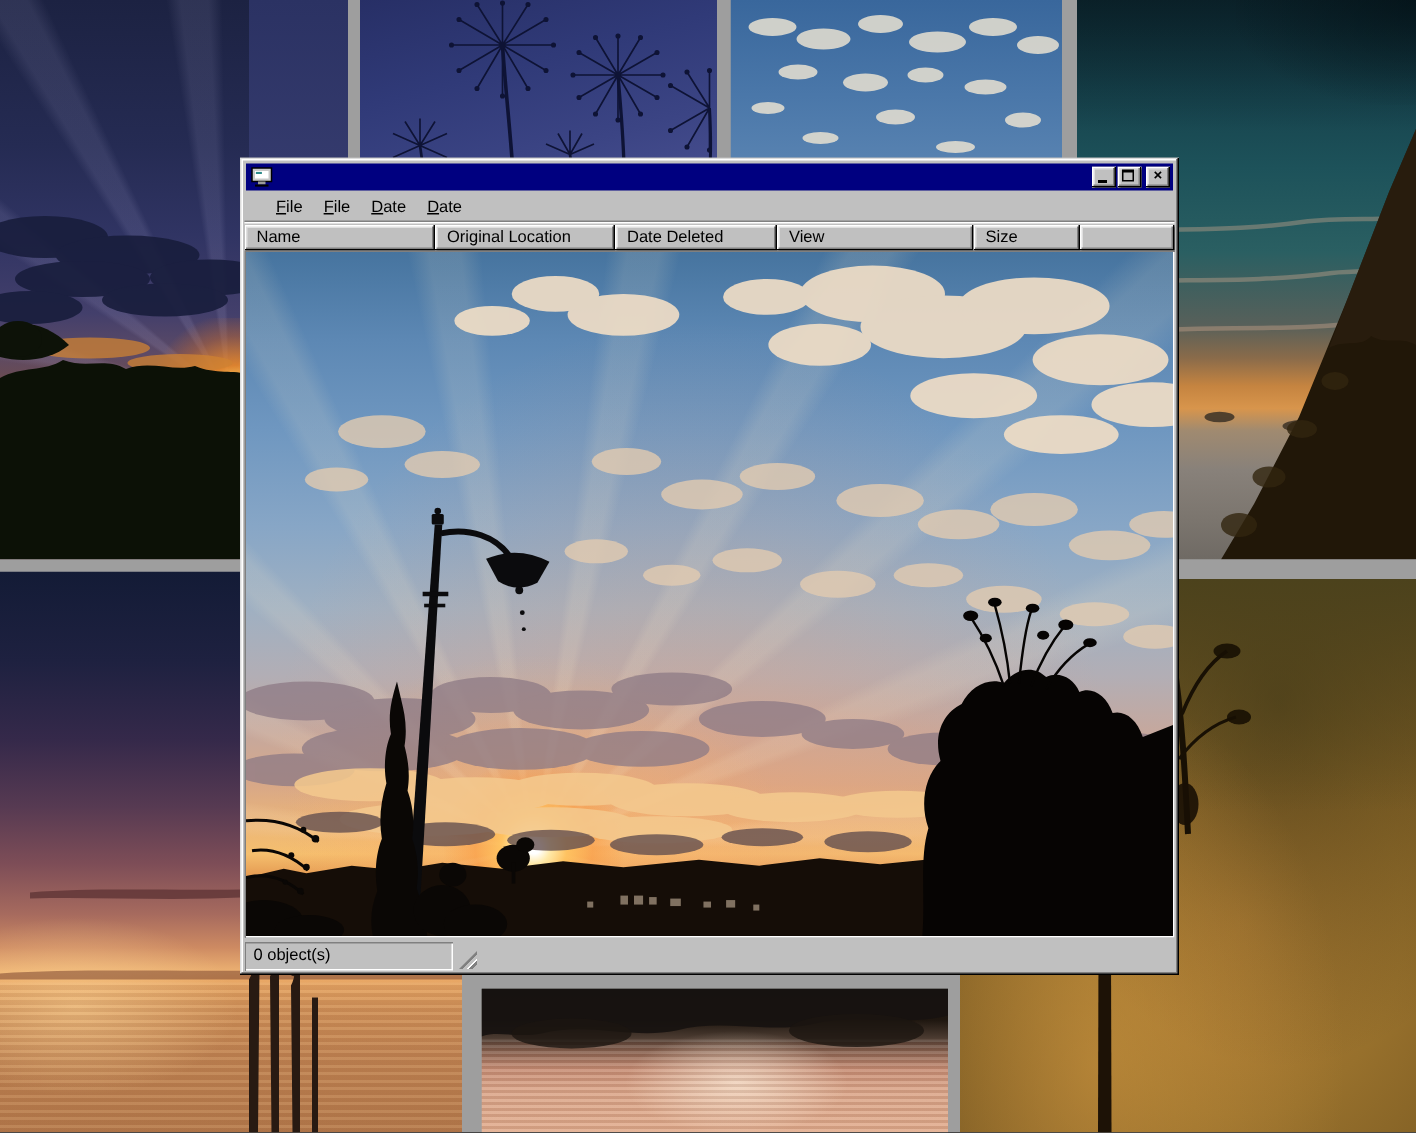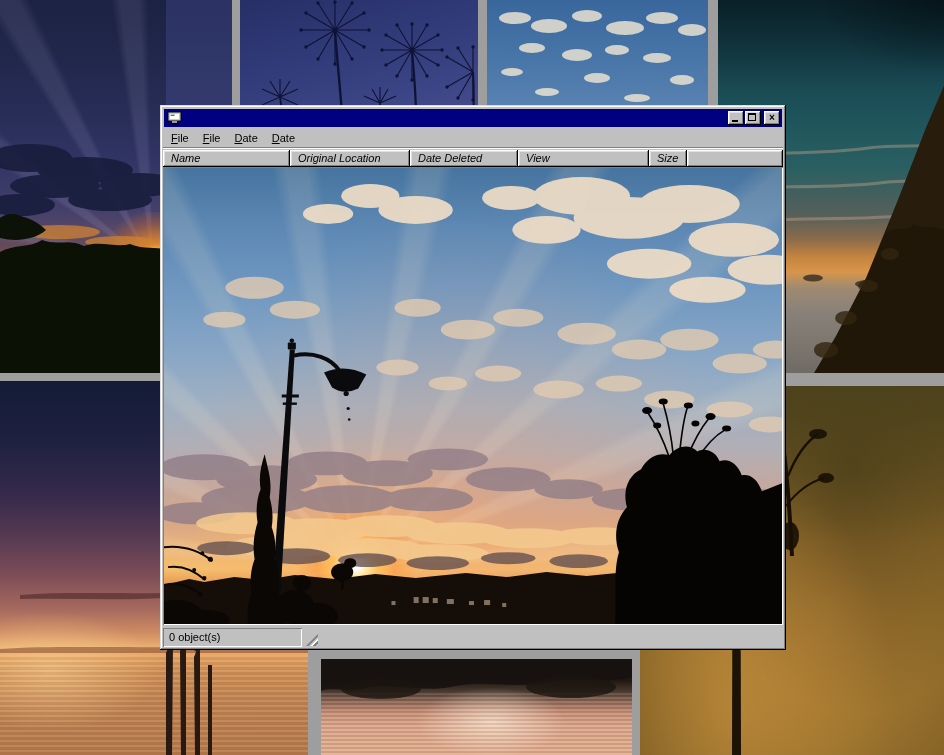--- a/index.html
+++ b/index.html
@@ -51,31 +51,31 @@
   .titlebar{height:18px;margin:1px;background:#000080;display:flex;align-items:center;padding:0 2px;flex:0 0 auto;}
   .title-icon{width:15px;height:14px;margin:0 3px 0 1px;flex:0 0 auto;}
   .title-text{color:#fff;font-size:11px;font-weight:bold;flex:1 1 auto;white-space:nowrap;overflow:hidden;}
   .tbtn{width:16px;height:14px;background:#c0c0c0;margin-left:1px;flex:0 0 auto;position:relative;
     box-shadow:inset -1px -1px 0 #000,inset 1px 1px 0 #fff,inset -2px -2px 0 #808080,inset 2px 2px 0 #dfdfdf;
     display:flex;align-items:center;justify-content:center;font-size:10px;font-weight:bold;color:#000;line-height:1;}
   .tbtn.close{margin-left:3px;}
   .g-min{position:absolute;left:4px;bottom:3px;width:6px;height:2px;background:#000;}
   .g-max{position:absolute;left:3px;top:2px;width:8px;height:8px;border:1px solid #000;border-top-width:2px;box-sizing:border-box;}
 
-  .menubar{height:19px;display:flex;align-items:center;padding:0 1px;flex:0 0 auto;}
+  .menubar{height:19px;display:flex;align-items:center;padding:0 14px;flex:0 0 auto;}
   .menu-item{display:inline-block;padding:2px 7px;font-size:11px;color:#000;cursor:default;}
   .menu-item::first-letter{text-decoration:underline;}
   .menudiv{height:2px;background:linear-gradient(180deg,#808080 0 1px,#fff 1px 2px);flex:0 0 auto;}
 
-  .headerrow{height:17px;display:flex;flex:0 0 auto;margin-top:1px;font-style:italic;}
+  .headerrow{height:17px;display:flex;flex:0 0 auto;margin-top:1px;}
   .hcell{box-sizing:border-box;height:17px;background:#c0c0c0;font-size:11px;color:#000;
     padding:2px 6px 0 8px;white-space:nowrap;overflow:hidden;
     box-shadow:inset -1px -1px 0 #000,inset 1px 1px 0 #fff,inset -2px -2px 0 #808080,inset 2px 2px 0 #dfdfdf;}
   .hc1{width:127px;} .hc2{width:120px;} .hc3{width:108px;} .hc4{width:131px;}
-  .hc5{width:38px;text-align:right;padding-right:11px;} .hc6{flex:1;}
+  .hc5{width:71px;text-align:left;padding-right:11px;} .hc6{flex:1;}
 
   .content{flex:1 1 auto;position:relative;background:#808080;box-shadow:inset 1px 1px 0 #808080,inset -1px -1px 0 #fff;padding:1px;}
   .photo{position:absolute;left:1px;top:1px;right:1px;bottom:1px;overflow:hidden;
     background:linear-gradient(180deg,#46749f 0%,#5d88b4 13%,#6f97c0 26%,#87a6c6 40%,#9fb0c2 52%,#b2aeb5 62%,#c5a89e 70%,#d8a887 78%,#ecb677 84%,#f5bf6e 88%,#e1924b 92%,#c77a3d 100%);}
   .photo-pink{position:absolute;inset:0;background:radial-gradient(ellipse at 48% 80%,rgba(238,160,118,.35),rgba(238,160,118,0) 62%);}
   .photo-rays{position:absolute;inset:0;background:repeating-conic-gradient(from 228deg at 31% 87%,rgba(255,238,205,0) 0deg 6deg,rgba(255,238,205,.13) 8deg 11deg,rgba(255,238,205,0) 13deg 19deg);}
   .photo-glow{position:absolute;left:calc(31% - 170px);top:calc(87% - 130px);width:340px;height:260px;background:radial-gradient(ellipse,rgba(255,184,104,.55),rgba(255,170,90,0) 70%);}
   .photo-sun{position:absolute;left:calc(31% - 60px);top:calc(87% - 60px);width:120px;height:120px;background:radial-gradient(circle,#ffffff 0 5%,#ffe9a8 13%,rgba(255,195,95,.9) 26%,rgba(250,150,60,.5) 46%,rgba(250,150,60,0) 72%);}
   .photo svg{position:absolute;inset:0;width:100%;height:100%;}
 

